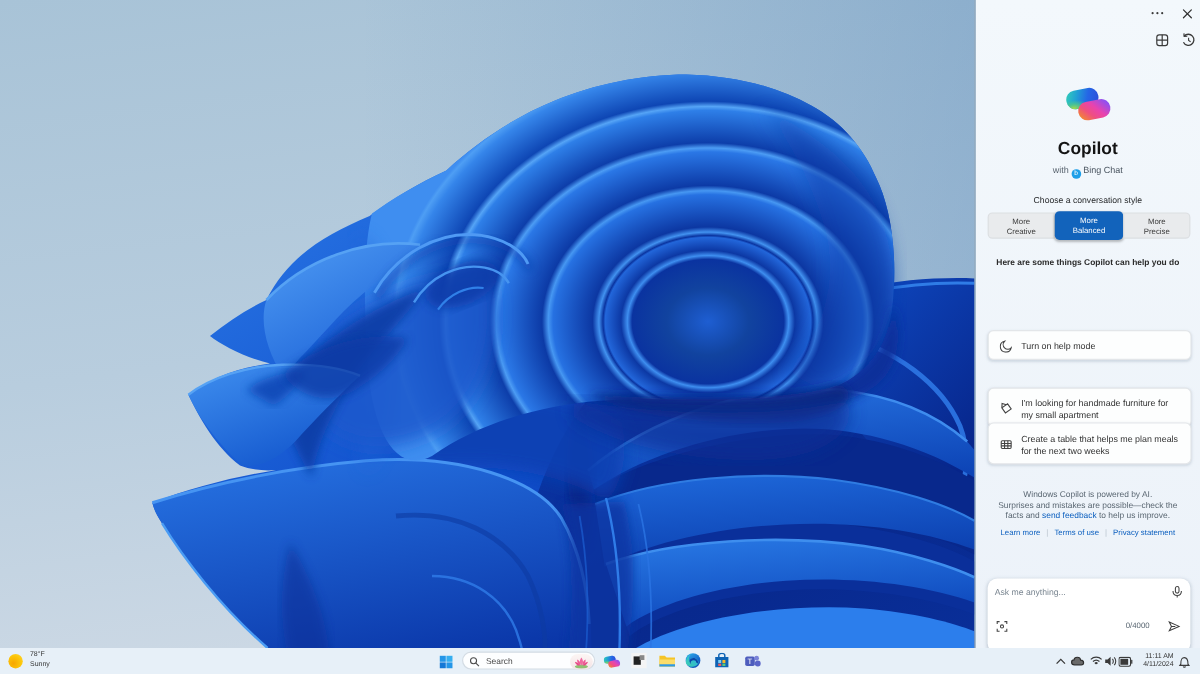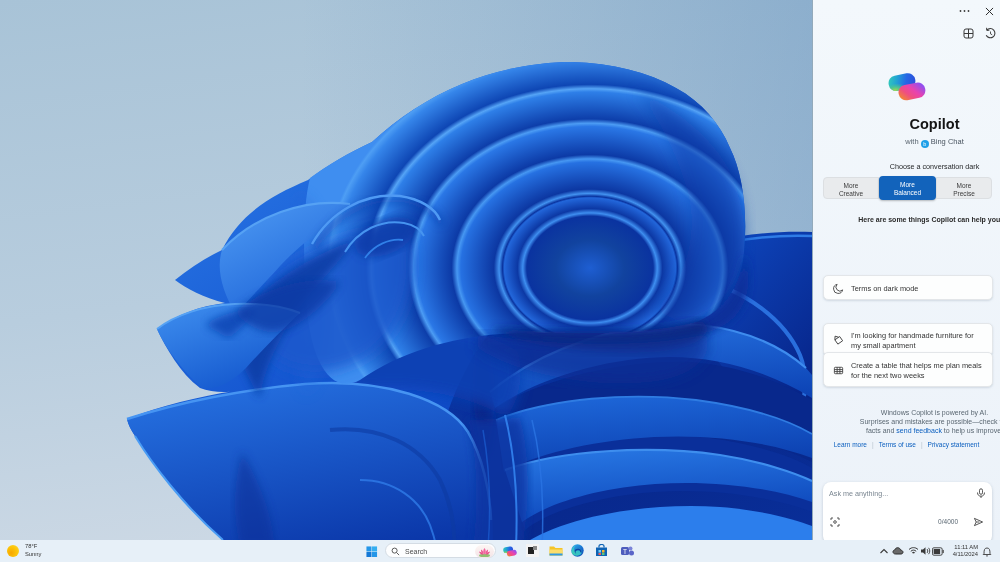--- a/index.html
+++ b/index.html
@@ -1,17 +1,17 @@
 <!DOCTYPE html>
 <html><head><meta charset="utf-8">
 <style>
 html,body{margin:0;padding:0;width:1000px;height:562px;overflow:hidden;font-family:"Liberation Sans",sans-serif;}
 *{box-sizing:border-box;}
 #wall{position:absolute;left:0;top:0;width:1000px;height:562px;}
-#sidebar{position:absolute;left:812px;top:0;width:188px;height:540px;background:linear-gradient(180deg,#f3f8fc 0%,#ecf2f9 100%);border-left:1px solid #93aabb;padding-left:28px;}
+#sidebar{position:absolute;left:812px;top:0;width:188px;height:540px;background:linear-gradient(180deg,#f3f8fc 0%,#ecf2f9 100%);border-left:1px solid #93aabb;}
 #taskbar{position:absolute;left:0;top:540px;width:1000px;height:22px;background:#e7f0f8;}
 .abs{position:absolute;}
 .ctr{text-align:center;width:100%;}
 </style></head>
 <body>
 <svg id="wall" viewBox="0 0 1000 562" preserveAspectRatio="none">
 <defs>
 <linearGradient id="bg" x1="0" y1="0" x2="0.22" y2="1">
   <stop offset="0" stop-color="#a8c3d7"></stop>
   <stop offset="0.55" stop-color="#b8cdde"></stop>
@@ -217,34 +217,34 @@
     </defs>
     <g transform="rotate(-11 19 17)">
       <rect x="1.5" y="3.5" width="27" height="15.5" rx="7.5" fill="url(#cl1)"></rect>
       <rect x="1.5" y="3.5" width="27" height="15.5" rx="7.5" fill="url(#cl3)"></rect>
       <rect x="9.5" y="14.5" width="27" height="15.5" rx="7.5" fill="url(#cl2)"></rect>
     </g>
   </svg>
   <div class="abs ctr" style="top:116px;font-size:14.5px;font-weight:bold;color:#141414;">Copilot</div>
   <div class="abs ctr" style="top:137px;font-size:7.5px;color:#5a6570;">with <span style="display:inline-block;width:8px;height:8px;border-radius:50%;background:#1e9fe8;vertical-align:-1.5px;color:#fff;font-size:5.5px;line-height:8px;text-align:center;">b</span> <span style="color:#4a5560;">Bing Chat</span></div>
 
-  <div class="abs ctr" style="top:162px;font-size:7.2px;color:#26282a;">Choose a conversation dark</div>
+  <div class="abs ctr" style="top:162px;font-size:7.2px;color:#26282a;">Choose a conversation style</div>
   <div class="abs" style="left:10px;top:177px;width:169px;height:22px;">
     <div class="abs" style="left:0;top:0;width:56px;height:22px;background:#e9ebed;border-radius:4px 0 0 4px;border:1px solid #dcdfe2;color:#3a3a3a;font-size:6.5px;text-align:center;padding-top:4px;line-height:7.5px;">More<br>Creative</div>
     <div class="abs" style="left:56px;top:-1px;width:57px;height:24px;background:#1263bb;border-radius:4px;color:#fff;font-size:6.5px;text-align:center;padding-top:5px;line-height:7.5px;box-shadow:0 1px 2px rgba(0,0,0,0.25);">More<br>Balanced</div>
     <div class="abs" style="left:113px;top:0;width:56px;height:22px;background:#e9ebed;border-radius:0 4px 4px 0;border:1px solid #dcdfe2;color:#3a3a3a;font-size:6.5px;text-align:center;padding-top:4px;line-height:7.5px;">More<br>Precise</div>
   </div>
 
   <div class="abs ctr" style="top:216px;font-size:7px;color:#2b2b2b;font-weight:bold;">Here are some things Copilot can help you do</div>
 
   <div class="abs" style="left:10px;top:275px;width:170px;height:25px;background:#fdfefe;border:1px solid #e3e6e9;border-radius:5px;box-shadow:0 1px 2px rgba(120,140,160,0.25);">
     <svg class="abs" style="left:9px;top:7px;" width="11" height="11" viewBox="0 0 12 12" fill="none" stroke="#444" stroke-width="1">
         <path d="M10.5,7.5 A5,5 0 1 1 4.5,1.5 A4,4 0 0 0 10.5,7.5 Z"></path>
       </svg>
-    <div class="abs" style="left:27px;top:8px;width:133px;font-size:7.4px;line-height:10px;color:#333;">Terms on dark mode</div>
+    <div class="abs" style="left:27px;top:8px;width:133px;font-size:7.4px;line-height:10px;color:#333;">Turn on help mode</div>
   </div>
   <div class="abs" style="left:10px;top:323px;width:170px;height:33px;background:#fdfefe;border:1px solid #e3e6e9;border-radius:5px;box-shadow:0 1px 2px rgba(120,140,160,0.25);">
     <svg class="abs" style="left:9px;top:11px;" width="11" height="11" viewBox="0 0 12 12" fill="none" stroke="#444" stroke-width="1">
         <path d="M6.5,1.5 L10.5,5.5 L6,10 L2,6 Z M2,6 L1.5,2 L5.5,2.5" transform="rotate(10 6 6)"></path>
       </svg>
     <div class="abs" style="left:27px;top:7px;width:133px;font-size:7.4px;line-height:10px;color:#333;">I'm looking for handmade furniture for my small apartment</div>
   </div>
   <div class="abs" style="left:10px;top:352px;width:170px;height:35px;background:#fdfefe;border:1px solid #e3e6e9;border-radius:5px;box-shadow:0 1px 2px rgba(120,140,160,0.25);">
     <svg class="abs" style="left:9px;top:12px;" width="11" height="11" viewBox="0 0 12 12" fill="none" stroke="#444" stroke-width="1">
         <rect x="1.5" y="2.5" width="9" height="7" rx="1"></rect>

